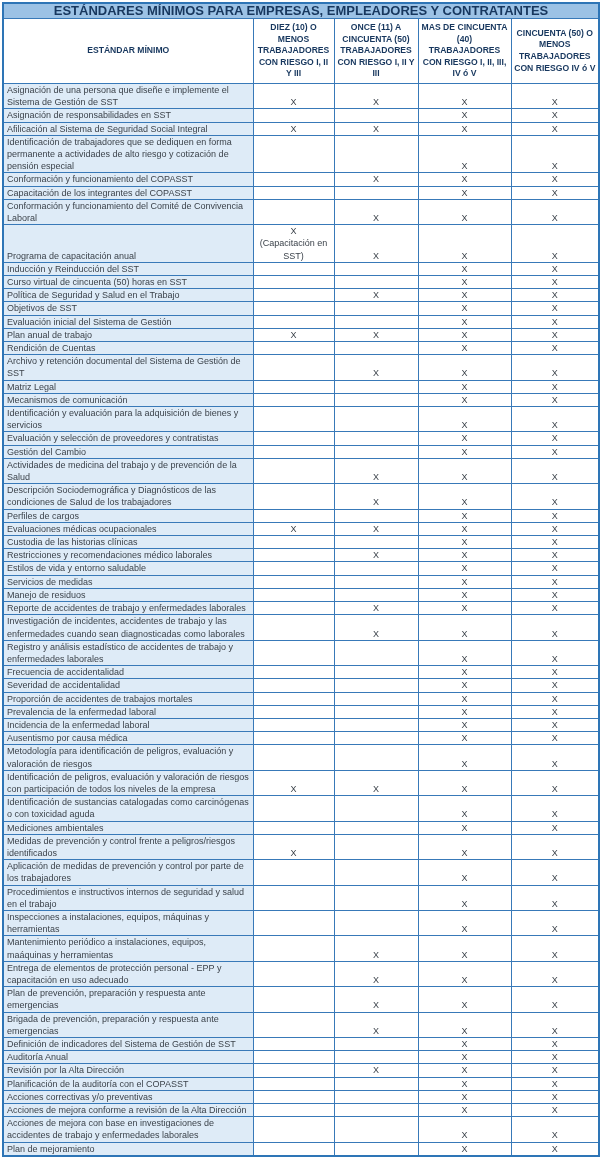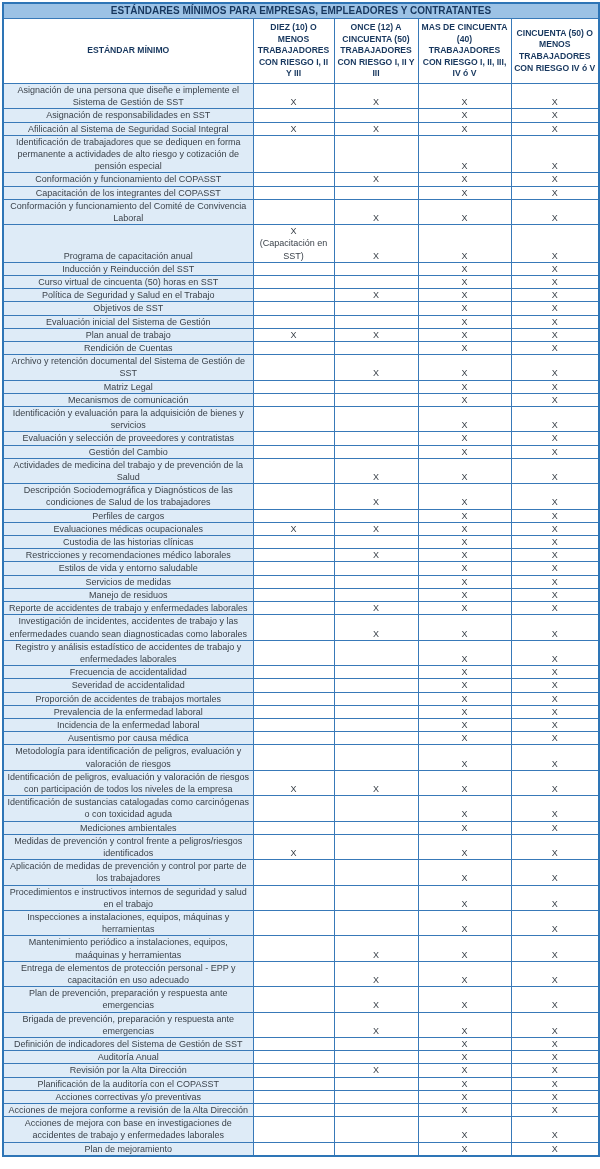--- a/index.html
+++ b/index.html
@@ -26,38 +26,38 @@
     line-height:12.2px;
     padding:0 3px;
     overflow:hidden;
     word-wrap:break-word;
   }
   .title-cell{
     background:var(--title-bg);
     color:var(--head-text);
     font-weight:bold;
     text-align:center;
-    font-size:10px;
+    font-size:13px;
     line-height:12px;
     padding:1px 2px;
     vertical-align:middle;
   }
   th.colhead{
     background:#ffffff;
     color:var(--head-text);
     font-weight:bold;
     text-align:center;
     vertical-align:middle;
     font-size:8.6px;
     line-height:11.6px;
     padding:3px 2px;
   }
   td.label{
     background:var(--label-bg);
-    text-align:center;
+    text-align:left;
   }
   td.mark{
     background:#ffffff;
     text-align:center;
     white-space:pre-line;
   }
 </style>
 </head>
 <body>
 
@@ -70,21 +70,21 @@
     <col style="width:88px">
   </colgroup>
   <thead>
     <tr>
       <td class="title-cell" colspan="5">ESTÁNDARES MÍNIMOS PARA EMPRESAS, EMPLEADORES Y CONTRATANTES</td>
     </tr>
     <tr>
 
     <th class="colhead">ESTÁNDAR MÍNIMO</th>
         <th class="colhead">DIEZ (10) O MENOS TRABAJADORES CON RIESGO I, II Y III</th>
-        <th class="colhead">ONCE (12) A CINCUENTA (50) TRABAJADORES CON RIESGO I, II Y III</th>
+        <th class="colhead">ONCE (11) A CINCUENTA (50) TRABAJADORES CON RIESGO I, II Y III</th>
         <th class="colhead">MAS DE CINCUENTA (40) TRABAJADORES CON RIESGO I, II, III, IV ó V</th>
         <th class="colhead">CINCUENTA (50) O MENOS TRABAJADORES CON RIESGO IV ó V</th>
       </tr>
   </thead>
   <tbody>
 
   <tr>
         <td class="label">Asignación de una persona que diseñe e implemente el Sistema de Gestión de SST</td>
         <td class="mark">X</td>
         <td class="mark">X</td>

